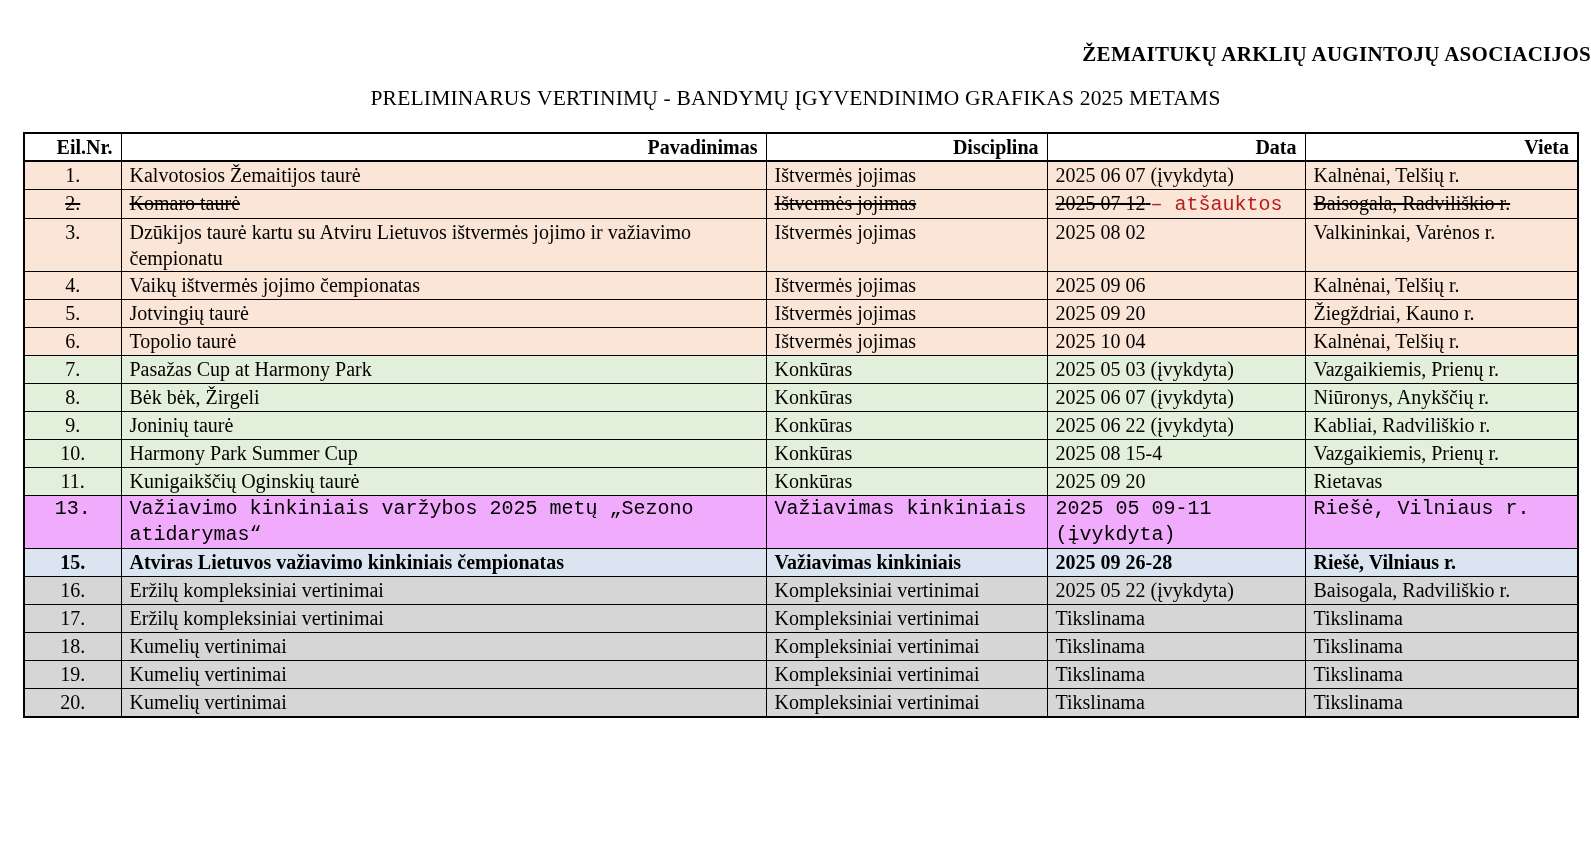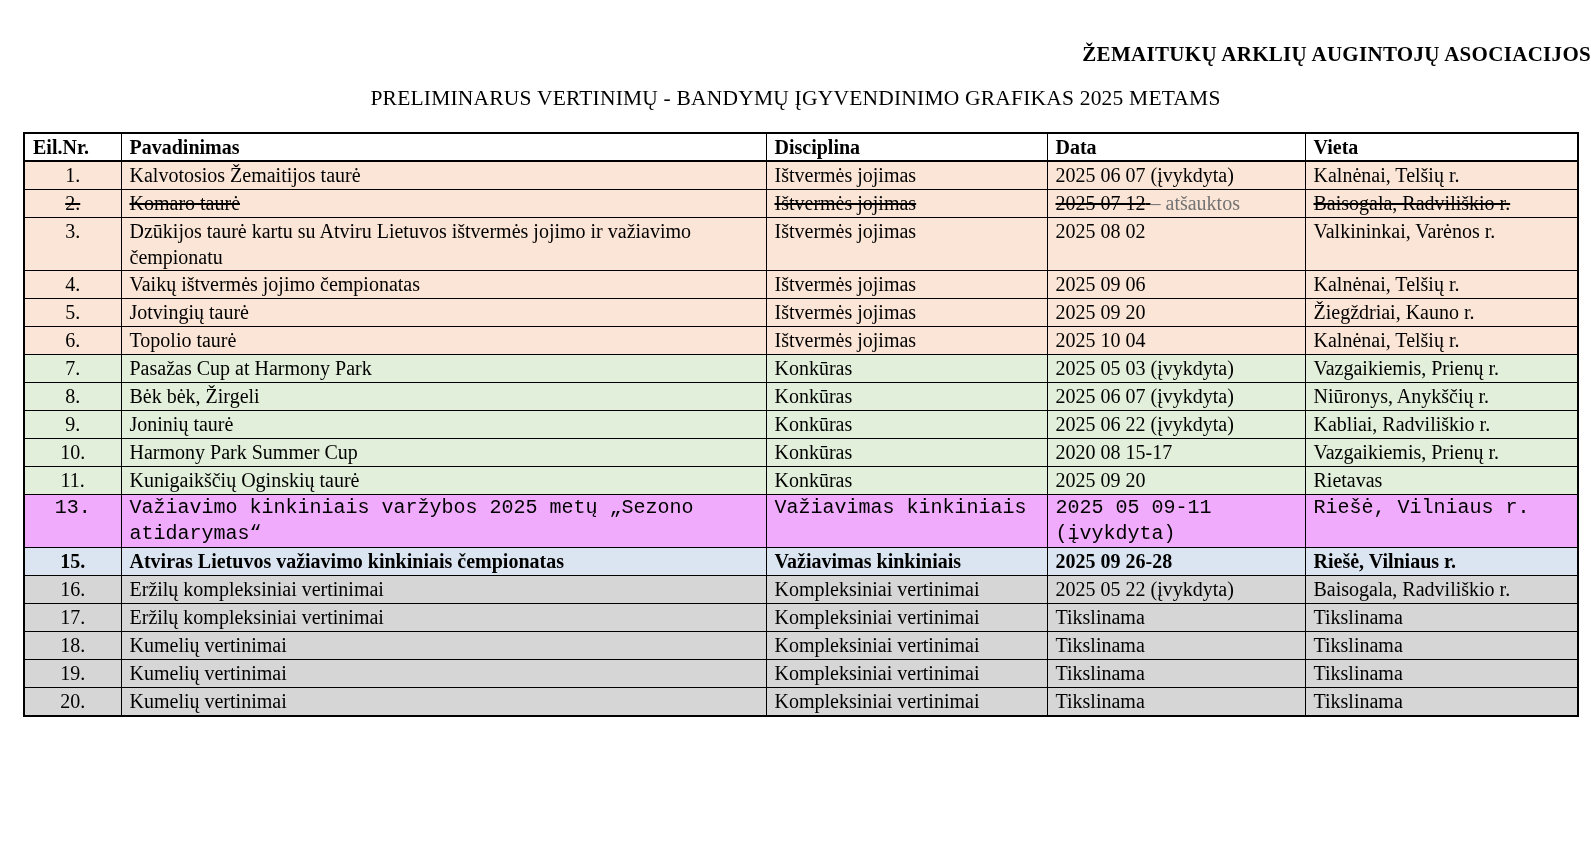--- a/index.html
+++ b/index.html
@@ -49,21 +49,21 @@
     padding: 0 8px;
     vertical-align: top;
     line-height: 26px;
     overflow: hidden;
     white-space: normal;
   }
   thead th {
     height: 26px;
     background: #ffffff;
     font-weight: bold;
-    text-align: left;
+    text-align: right;
     border-bottom: 2px solid #000;
     line-height: 26px;
   }
   tbody td { height: 27px; }
   td.nr { text-align: center; }
   tr.cancelled td { text-decoration: line-through; }
   .cancel-note {
     display: inline-block;      
     text-decoration: none;
   }
@@ -96,21 +96,21 @@
       <td class="nr">1.</td>
       <td>Kalvotosios Žemaitijos taurė</td>
       <td>Ištvermės jojimas</td>
       <td>2025 06 07 (įvykdyta)</td>
       <td>Kalnėnai, Telšių r.</td>
     </tr>
     <tr class="cancelled" style="background-color: rgb(251, 229, 214);">
       <td class="nr">2.</td>
       <td>Komaro taurė</td>
       <td>Ištvermės jojimas</td>
-      <td><span>2025 07 12</span> <span class="cancel-note" style="color: #737373;">– atšauktos</span></td>
+      <td><span>2025 07 12</span> <span class="cancel-note" style="color: #b91c1c; font-family: Liberation Mono, monospace;">– atšauktos</span></td>
       <td>Baisogala, Radviliškio r.</td>
     </tr>
     <tr style="background-color: rgb(251, 229, 214);">
       <td class="nr">3.</td>
       <td>Dzūkijos taurė kartu su Atviru Lietuvos ištvermės jojimo ir važiavimo čempionatu</td>
       <td>Ištvermės jojimas</td>
       <td>2025 08 02</td>
       <td>Valkininkai, Varėnos r.</td>
     </tr>
     <tr style="background-color: rgb(251, 229, 214);">
@@ -152,21 +152,21 @@
       <td class="nr">9.</td>
       <td>Joninių taurė</td>
       <td>Konkūras</td>
       <td>2025 06 22 (įvykdyta)</td>
       <td>Kabliai, Radviliškio r.</td>
     </tr>
     <tr style="background-color: rgb(226, 239, 218);">
       <td class="nr">10.</td>
       <td>Harmony Park Summer Cup</td>
       <td>Konkūras</td>
-      <td>2020 08 15-17</td>
+      <td>2025 08 15-4</td>
       <td>Vazgaikiemis, Prienų r.</td>
     </tr>
     <tr style="background-color: rgb(226, 239, 218);">
       <td class="nr">11.</td>
       <td>Kunigaikščių Oginskių taurė</td>
       <td>Konkūras</td>
       <td>2025 09 20</td>
       <td>Rietavas</td>
     </tr>
     <tr style="background-color: #f0abfc; font-family: Liberation Mono, monospace;">

